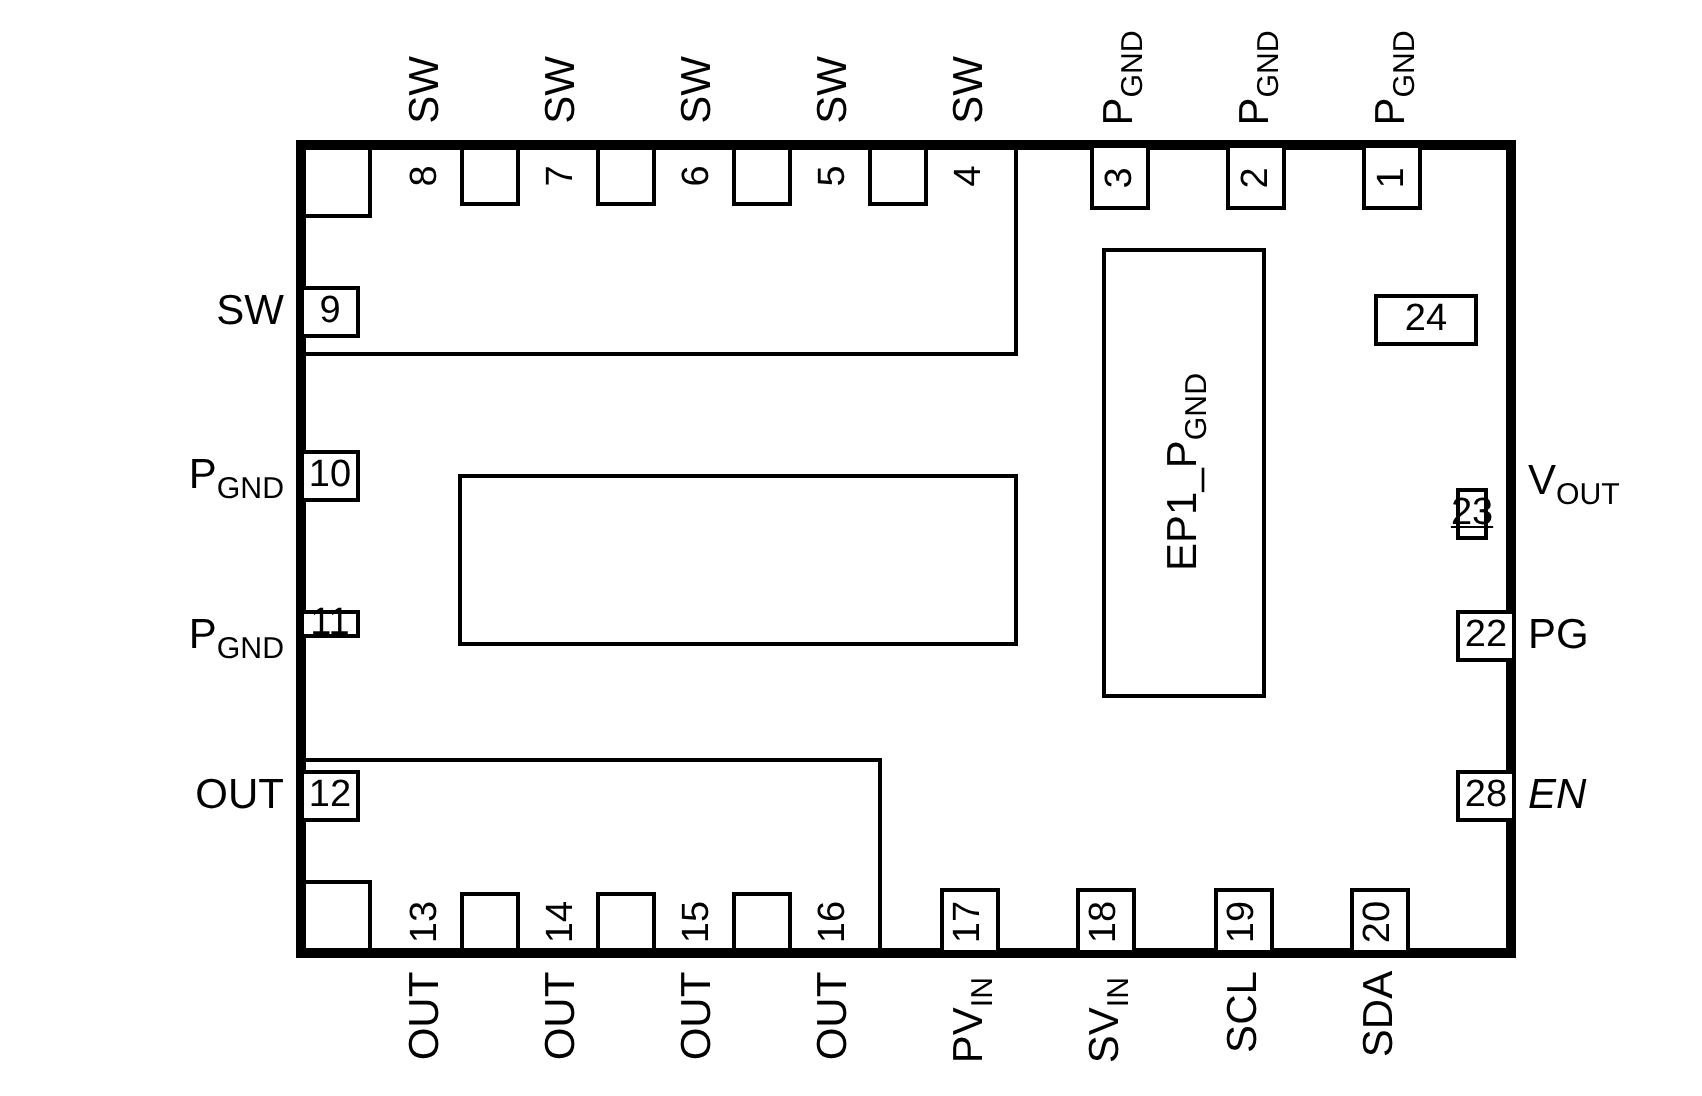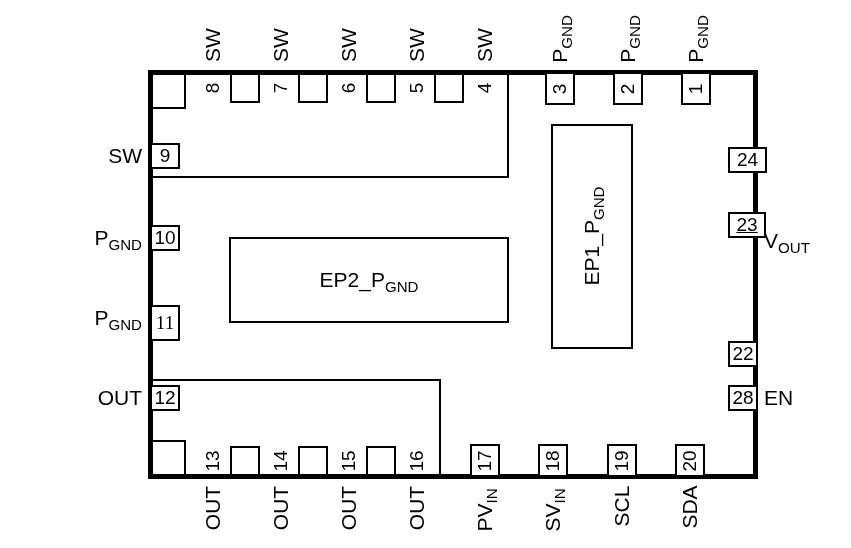--- a/index.html
+++ b/index.html
@@ -65,23 +65,20 @@
 <div class="canvas">
 
   <svg class="shapes" width="851" height="548" viewBox="0 0 851 548">
     <rect x="150.5" y="72.5" width="605" height="404" fill="none" stroke="#000" stroke-width="5"></rect>
     <path d="M185 73 L185 108 L149 108 M149 177 L508 177 L508 73" fill="none" stroke="#000" stroke-width="2"></path>
     <rect x="230" y="238" width="278" height="84" fill="none" stroke="#000" stroke-width="2"></rect>
     <rect x="552" y="125" width="80" height="223" fill="none" stroke="#000" stroke-width="2"></rect>
     <path d="M149 380 L440 380 L440 476 M185 476 L185 441 L149 441" fill="none" stroke="#000" stroke-width="2"></path>
   </svg>
 
-  <div class="rlabel" style="left:294px; top:267px; width:150px;">
-    <span>EP2_P</span><sub>GND</sub>
-  </div>
   <div class="rlabel vert" style="left:517px; top:223px; width:150px;">
     <span>EP1_P</span><sub>GND</sub>
   </div>
 
   <div class="vnum" style="left:198px; top:75px;">8</div>
   <div class="vnum" style="left:266px; top:75px;">7</div>
   <div class="vnum" style="left:334px; top:75px;">6</div>
   <div class="vnum" style="left:402px; top:75px;">5</div>
   <div class="vnum" style="left:470px; top:75px;">4</div>
 
@@ -117,47 +114,50 @@
   <div class="vlabel" style="left:525px; top:26px; width:70px;">
     <span>P</span><sub>GND</sub>
   </div>
   <div class="vlabel" style="left:593px; top:26px; width:70px;">
     <span>P</span><sub>GND</sub>
   </div>
   <div class="vlabel" style="left:661px; top:26px; width:70px;">
     <span>P</span><sub>GND</sub>
   </div>
 
-  <div class="pad" style="left:728px; top:147px; width:39px; height:26px;">
+  <div class="pad" style="left:687px; top:147px; width:52px; height:26px;">
     <span class="num">24</span>
   </div>
-  <div class="pad" style="left:728px; top:212px; width:38px; height:26px;text-decoration:underline;">
+  <div class="pad" style="left:728px; top:244px; width:16px; height:26px;text-decoration:underline;">
     <span class="num">23</span>
   </div>
-  <div class="pad" style="left:728px; top:305px; width:30px; height:26px;margin-top:36px;">
+  <div class="pad" style="left:728px; top:305px; width:30px; height:26px;">
     <span class="num">22</span>
   </div>
   <div class="pad" style="left:728px; top:385px; width:30px; height:26px;">
     <span class="num">28</span>
   </div>
 
   <div class="hlabel" style="left:764px; top:228px; width:86px;">
     <span>V</span><sub>OUT</sub>
   </div>
-  <div class="hlabel" style="left:764px; top:385px; width:86px;">
+  <div class="hlabel" style="left:764px; top:305px; width:86px;">
+    <span>PG</span><sub></sub>
+  </div>
+  <div class="hlabel" style="left:764px; top:385px; width:86px;font-style:italic;">
     <span>EN</span><sub></sub>
   </div>
 
   <div class="pad" style="left:150px; top:143px; width:30px; height:26px;">
     <span class="num">9</span>
   </div>
   <div class="pad" style="left:150px; top:225px; width:30px; height:26px;">
     <span class="num">10</span>
   </div>
-  <div class="pad" style="left:150px; top:305px; width:30px; height:36px;font-family:Liberation Serif, serif;">
+  <div class="pad" style="left:150px; top:305px; width:30px; height:14px;">
     <span class="num">11</span>
   </div>
   <div class="pad" style="left:150px; top:385px; width:30px; height:26px;">
     <span class="num">12</span>
   </div>
 
   <div class="hlabel right-align" style="left:38px; top:143px; width:104px;">
     <span>SW</span><sub></sub>
   </div>
   <div class="hlabel right-align" style="left:38px; top:225px; width:104px;">

